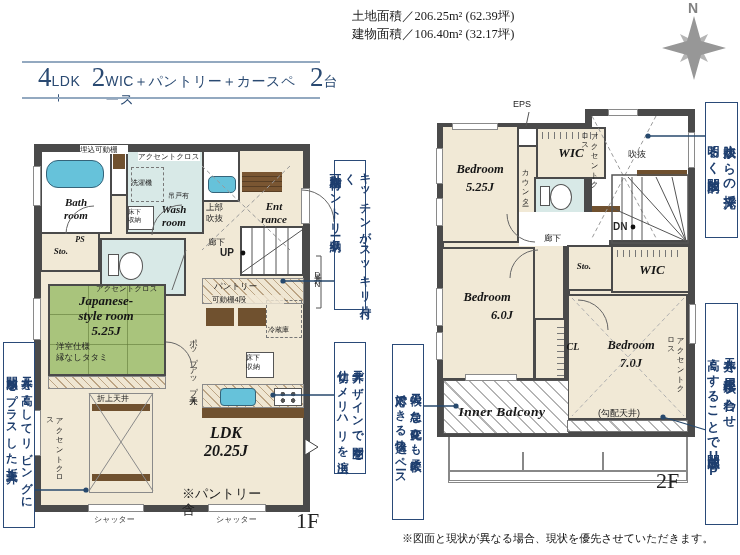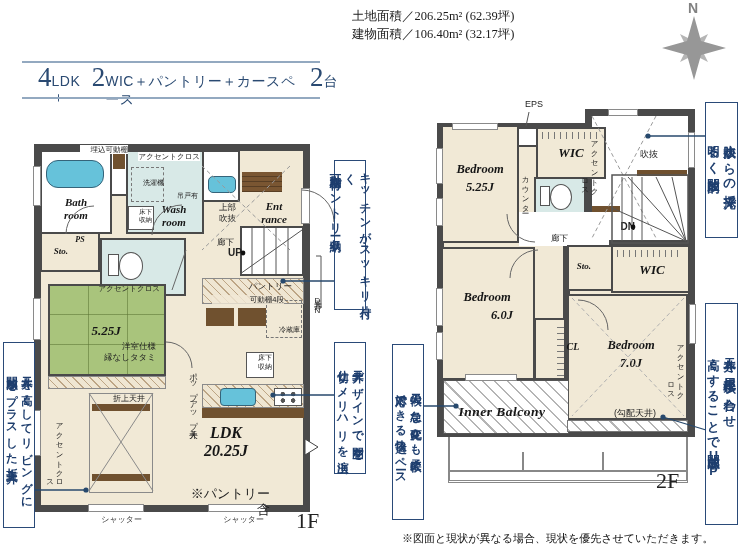--- a/index.html
+++ b/index.html
@@ -1,21 +1,21 @@
 <!DOCTYPE html>
 <html><head>
 <meta charset="utf-8">
 <style>
   html,body{margin:0;padding:0;background:#fff;}
   .canvas{position:relative;width:740px;height:555px;background:#fff;overflow:hidden;
           font-family:"Liberation Sans",sans-serif;}
   .abs{position:absolute;}
   .room{position:absolute;box-sizing:border-box;border:2.5px solid #4a4a4a;z-index:2;}
   .base{position:absolute;box-sizing:border-box;border:7px solid #4a4a4a;z-index:1;}
-  .lbl{position:absolute;font-size:8px;color:#222;white-space:pre-line;text-align:right;
+  .lbl{position:absolute;font-size:8px;color:#222;white-space:pre-line;text-align:left;
        line-height:1.25;z-index:4;}
   .rname{position:absolute;font-family:Liberation Serif, serif;font-style:italic;font-weight:bold;
          color:#161616;text-align:center;white-space:pre-line;line-height:1.15;z-index:4;}
   .v{writing-mode:vertical-rl;text-orientation:upright;letter-spacing:1px;}
   .win{position:absolute;background:#fff;border:1px solid #8a8a8a;box-sizing:border-box;z-index:3;}
   .brown{position:absolute;background:#70512f;z-index:3;}
   .wood{background:#7a5632 repeating-linear-gradient(0deg,rgba(0,0,0,.28) 0 1px,transparent 1px 5px);}
   .hatchb{background:repeating-linear-gradient(45deg,rgba(139,101,57,.5) 0 1px,transparent 1px 6px),#efe6d2;}
   .hatchg{background:repeating-linear-gradient(45deg,rgba(120,120,120,.55) 0 1.5px,transparent 1.5px 9px),#fff;}
   .tatami{background:
@@ -118,20 +118,22 @@
   <div class="lbl" style="left:168px;top:192px;width:30px;font-size:7px;">吊戸有</div>
   <div class="rname" style="left:248px;top:200px;width:52px;font-size:11px;">Ent
 rance</div>
   <div class="lbl" style="left:206px;top:202px;width:30px;font-size:8.5px;">上部
 吹抜</div>
   <div class="lbl" style="left:208px;top:237px;width:26px;font-size:8.5px;">廊下</div>
   <div class="lbl" style="left:220px;top:247px;width:22px;font-size:10px;font-weight:bold;">UP</div>
   <div class="rname" style="left:70px;top:235px;width:20px;font-size:8px;">PS</div>
   <div class="rname" style="left:46px;top:246px;width:30px;font-size:9px;">Sto.</div>
   <div class="lbl" style="left:96px;top:284px;width:64px;font-size:7.5px;">アクセントクロス</div>
+  <div class="rname" style="left:56px;top:294px;width:100px;font-size:13px;">Japanese-
+style room</div>
   <div class="rname" style="left:56px;top:324px;width:100px;font-size:13px;">5.25J</div>
   <div class="lbl" style="left:56px;top:341px;width:100px;font-size:8.5px;">洋室仕様
 縁なしタタミ</div>
   <div class="lbl" style="left:214px;top:281px;width:78px;font-size:8.5px;">パントリー</div>
   <div class="lbl" style="left:212px;top:295px;width:72px;font-size:7.5px;background:rgba(241,233,214,.8);">可動棚4段</div>
   <div class="lbl v" style="left:310px;top:268px;width:12px;height:48px;font-size:8px;">天井DN</div>
   <div class="lbl v" style="left:186px;top:332px;width:13px;height:92px;font-size:8.5px;letter-spacing:0;">ポップアップ天井</div>
   <div class="lbl" style="left:97px;top:394px;width:48px;font-size:8px;background:#f1e9d6;">折上天井</div>
   <div class="lbl v" style="left:53px;top:412px;width:11px;height:72px;font-size:7.5px;">アクセントクロス</div>
   <div class="rname" style="left:182px;top:424px;width:88px;font-size:16px;">LDK

